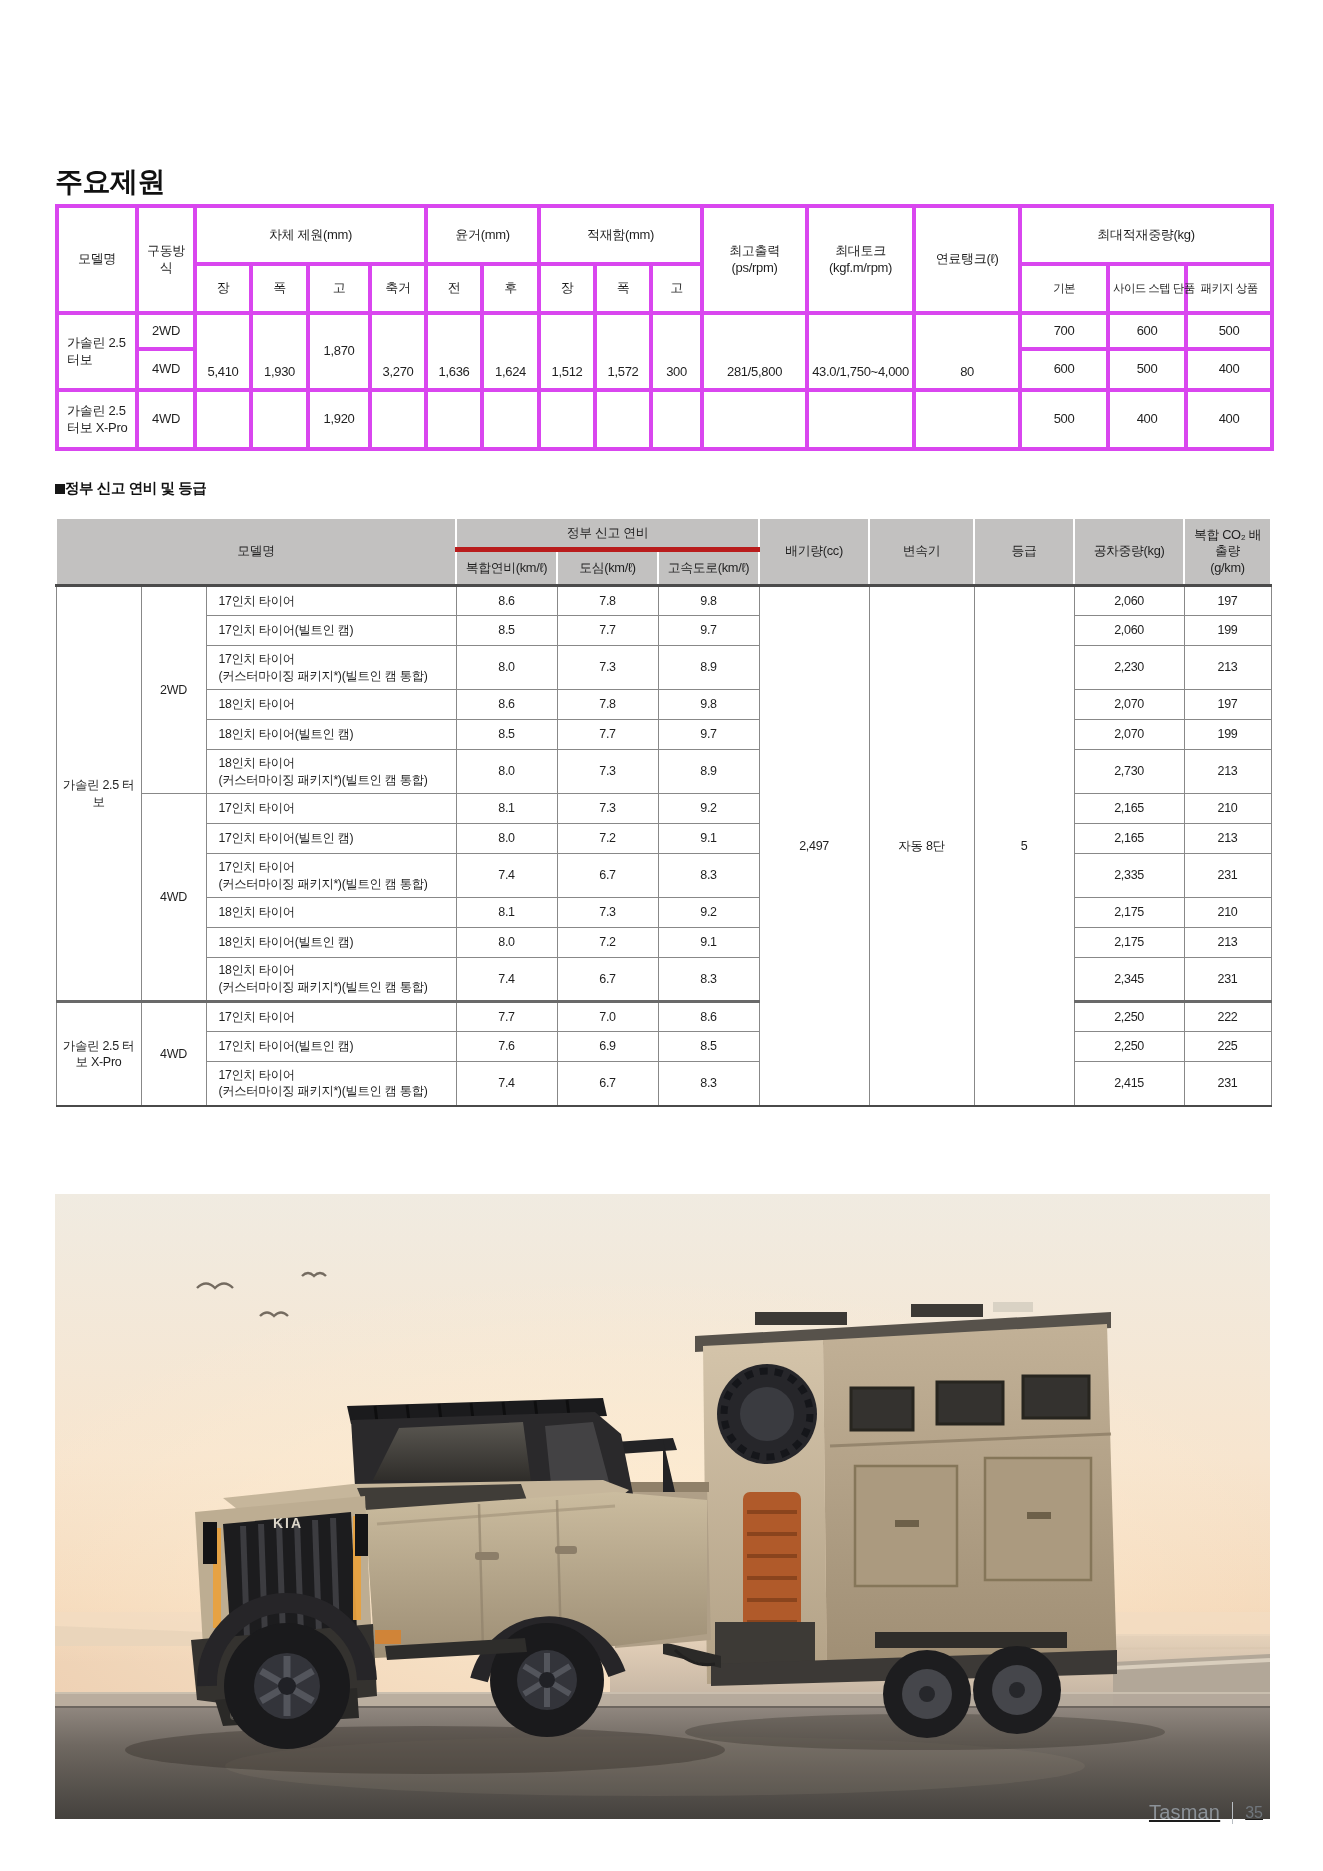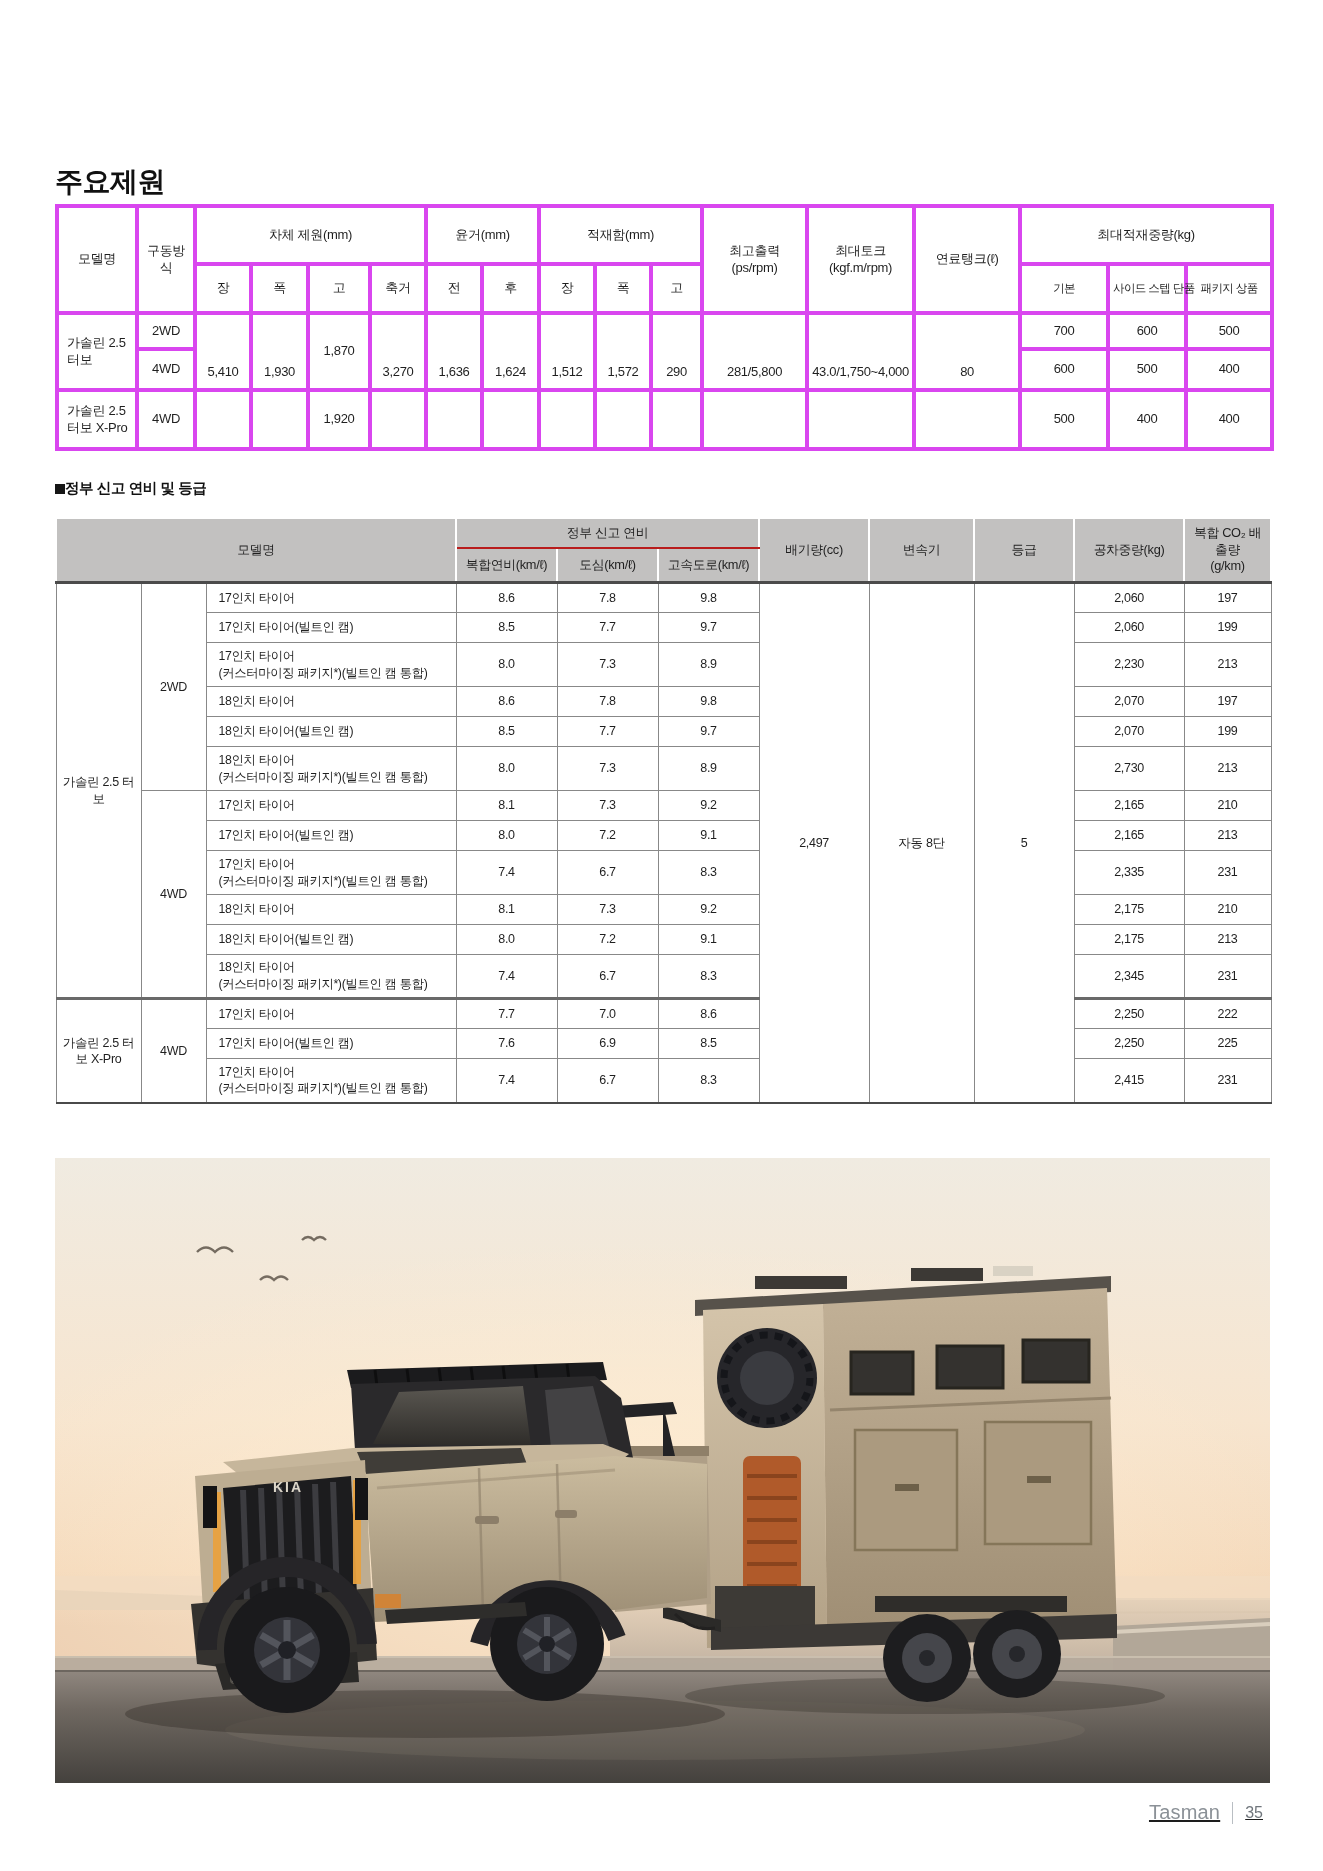--- a/index.html
+++ b/index.html
@@ -28,31 +28,31 @@
   #spec-table tbody tr.r3{height:59px;}
   #spec-table tbody tr.r1 > *{border-top:3px solid #a2a2a2;}
   #spec-table tbody tr.r3 > *{border-top:3px solid #a2a2a2;}
   #spec-table .mname{text-align:left;padding-left:8px;font-weight:400;}
   #spec-table .vb{vertical-align:bottom;padding-bottom:7px;}
   #spec-table th.small{font-size:11.5px;white-space:nowrap;letter-spacing:-0.6px;}
   
   #fuel-table{left:55px;top:517px;width:1215px;border:1px solid #7d7d7d;border-bottom:2px solid #4a4a4a;}
   #fuel-table td{border:1px solid #888;font-size:12.5px;}
   #fuel-table thead th{background:#c2c1c0;border:2px solid #ffffff;border-bottom:3px solid #4b4b4b;font-size:12.8px;}
-  #fuel-table thead th.grp{border-bottom:2px solid #b91c1c;}
+  #fuel-table thead th.grp{border-bottom:5px solid #b91c1c;}
   #fuel-table thead tr.h1 th{height:24px;}
   #fuel-table thead tr.h2 th{height:28px;}
   #fuel-table tbody tr.r{height:30px;}
   #fuel-table tbody tr.tall{height:44px;}
   #fuel-table tbody tr.sep > td{border-top:3px solid #696969;}
   #fuel-table .tire{text-align:left;padding-left:12px;font-size:12.3px;line-height:1.35;}
   
   #footnotes{left:55px;top:1108px;font-size:12.5px;color:#1f1f1f;line-height:1.62;letter-spacing:-0.3px;}
   
-  #photo{left:55px;top:1158px;width:1215px;height:625px;}
+  #photo{left:55px;top:1194px;width:1215px;height:625px;}
   
   #footer{top:1801px;right:60px;display:flex;align-items:center;gap:12px;text-decoration:underline;}
   #footer .brand{font-size:20px;color:#8b9197;letter-spacing:0.2px;}
   #footer .div{width:1px;height:22px;background:#b9bec3;}
   #footer .pg{font-size:16px;color:#70767c;}
 </style>
 </head>
 <body>
 
 <div class="abs" id="page-title">주요제원</div>
@@ -111,21 +111,21 @@
       <td class="mname" rowspan="2">가솔린 2.5 터보</td>
       <td>2WD</td>
       <td class="vb" rowspan="2">5,410</td>
       <td class="vb" rowspan="2">1,930</td>
       <td rowspan="2">1,870</td>
       <td class="vb" rowspan="2">3,270</td>
       <td class="vb" rowspan="2">1,636</td>
       <td class="vb" rowspan="2">1,624</td>
       <td class="vb" rowspan="2">1,512</td>
       <td class="vb" rowspan="2">1,572</td>
-      <td class="vb" rowspan="2">290</td>
+      <td class="vb" rowspan="2">300</td>
       <td class="vb" rowspan="2">281/5,800</td>
       <td class="vb" rowspan="2">43.0/1,750~4,000</td>
       <td class="vb" rowspan="2">80</td>
       <td>700</td>
       <td>600</td>
       <td>500</td>
     </tr>
     <tr class="r2">
       <td>4WD</td>
       <td>600</td>

